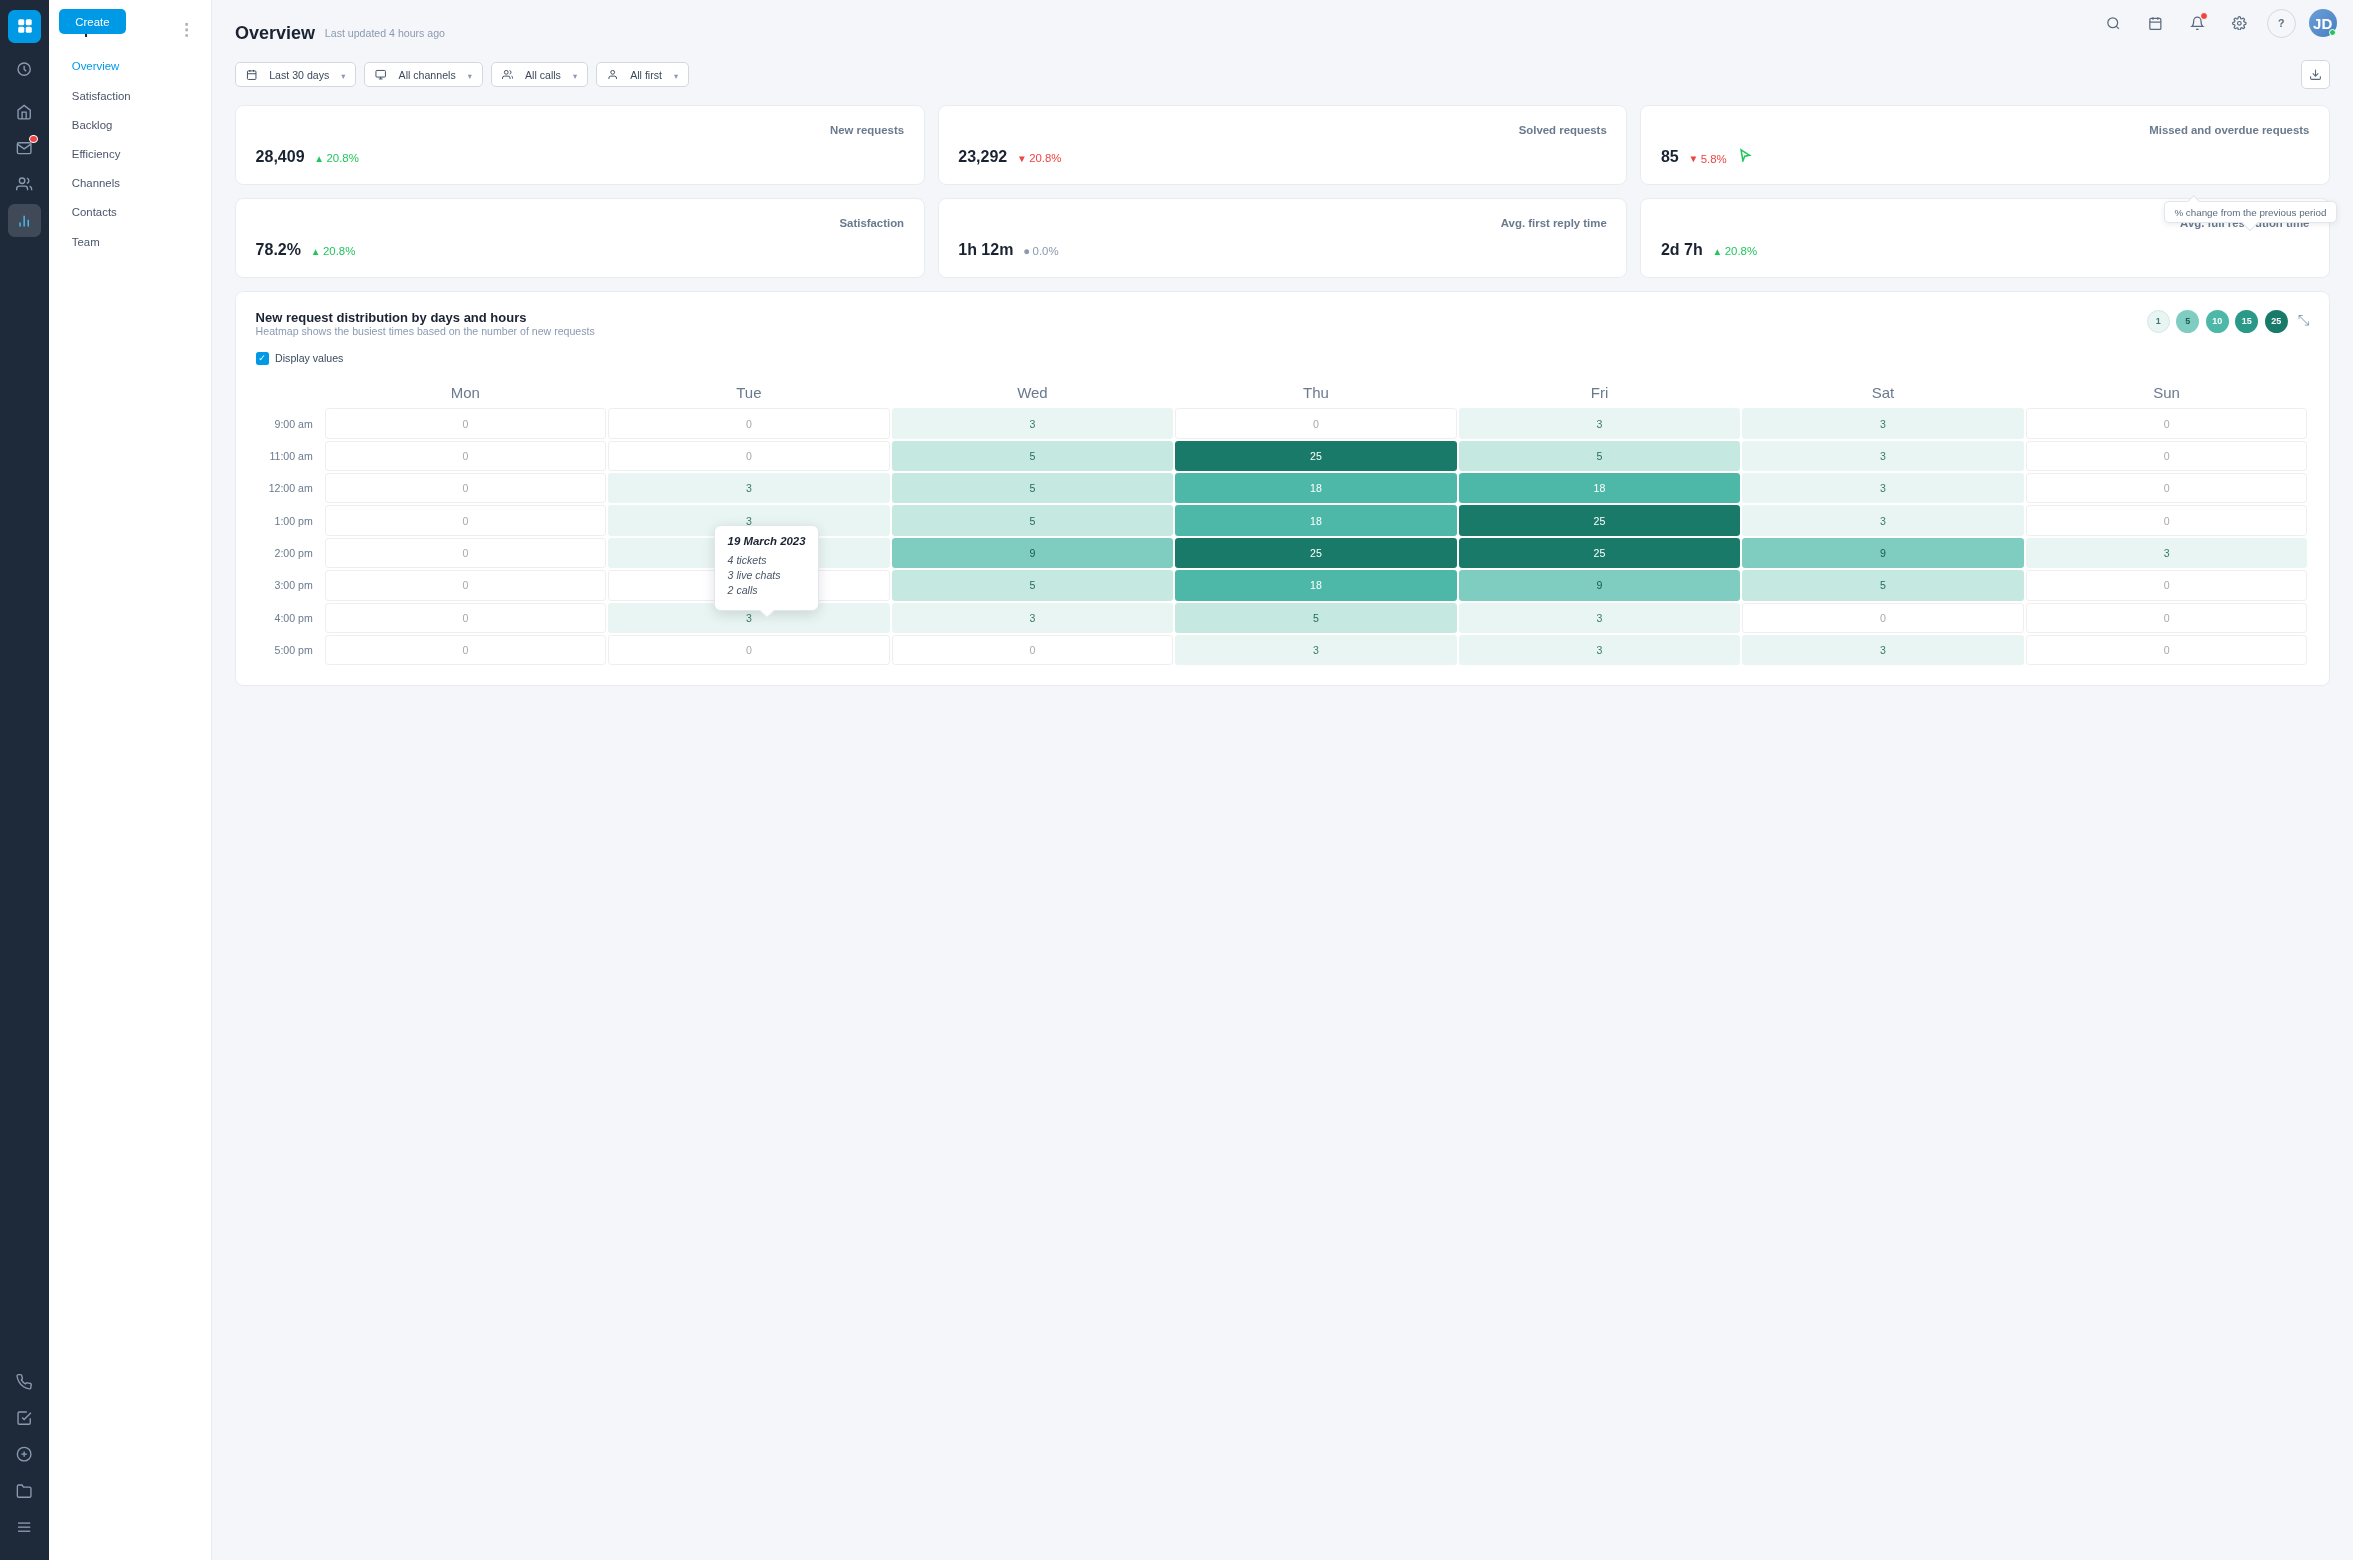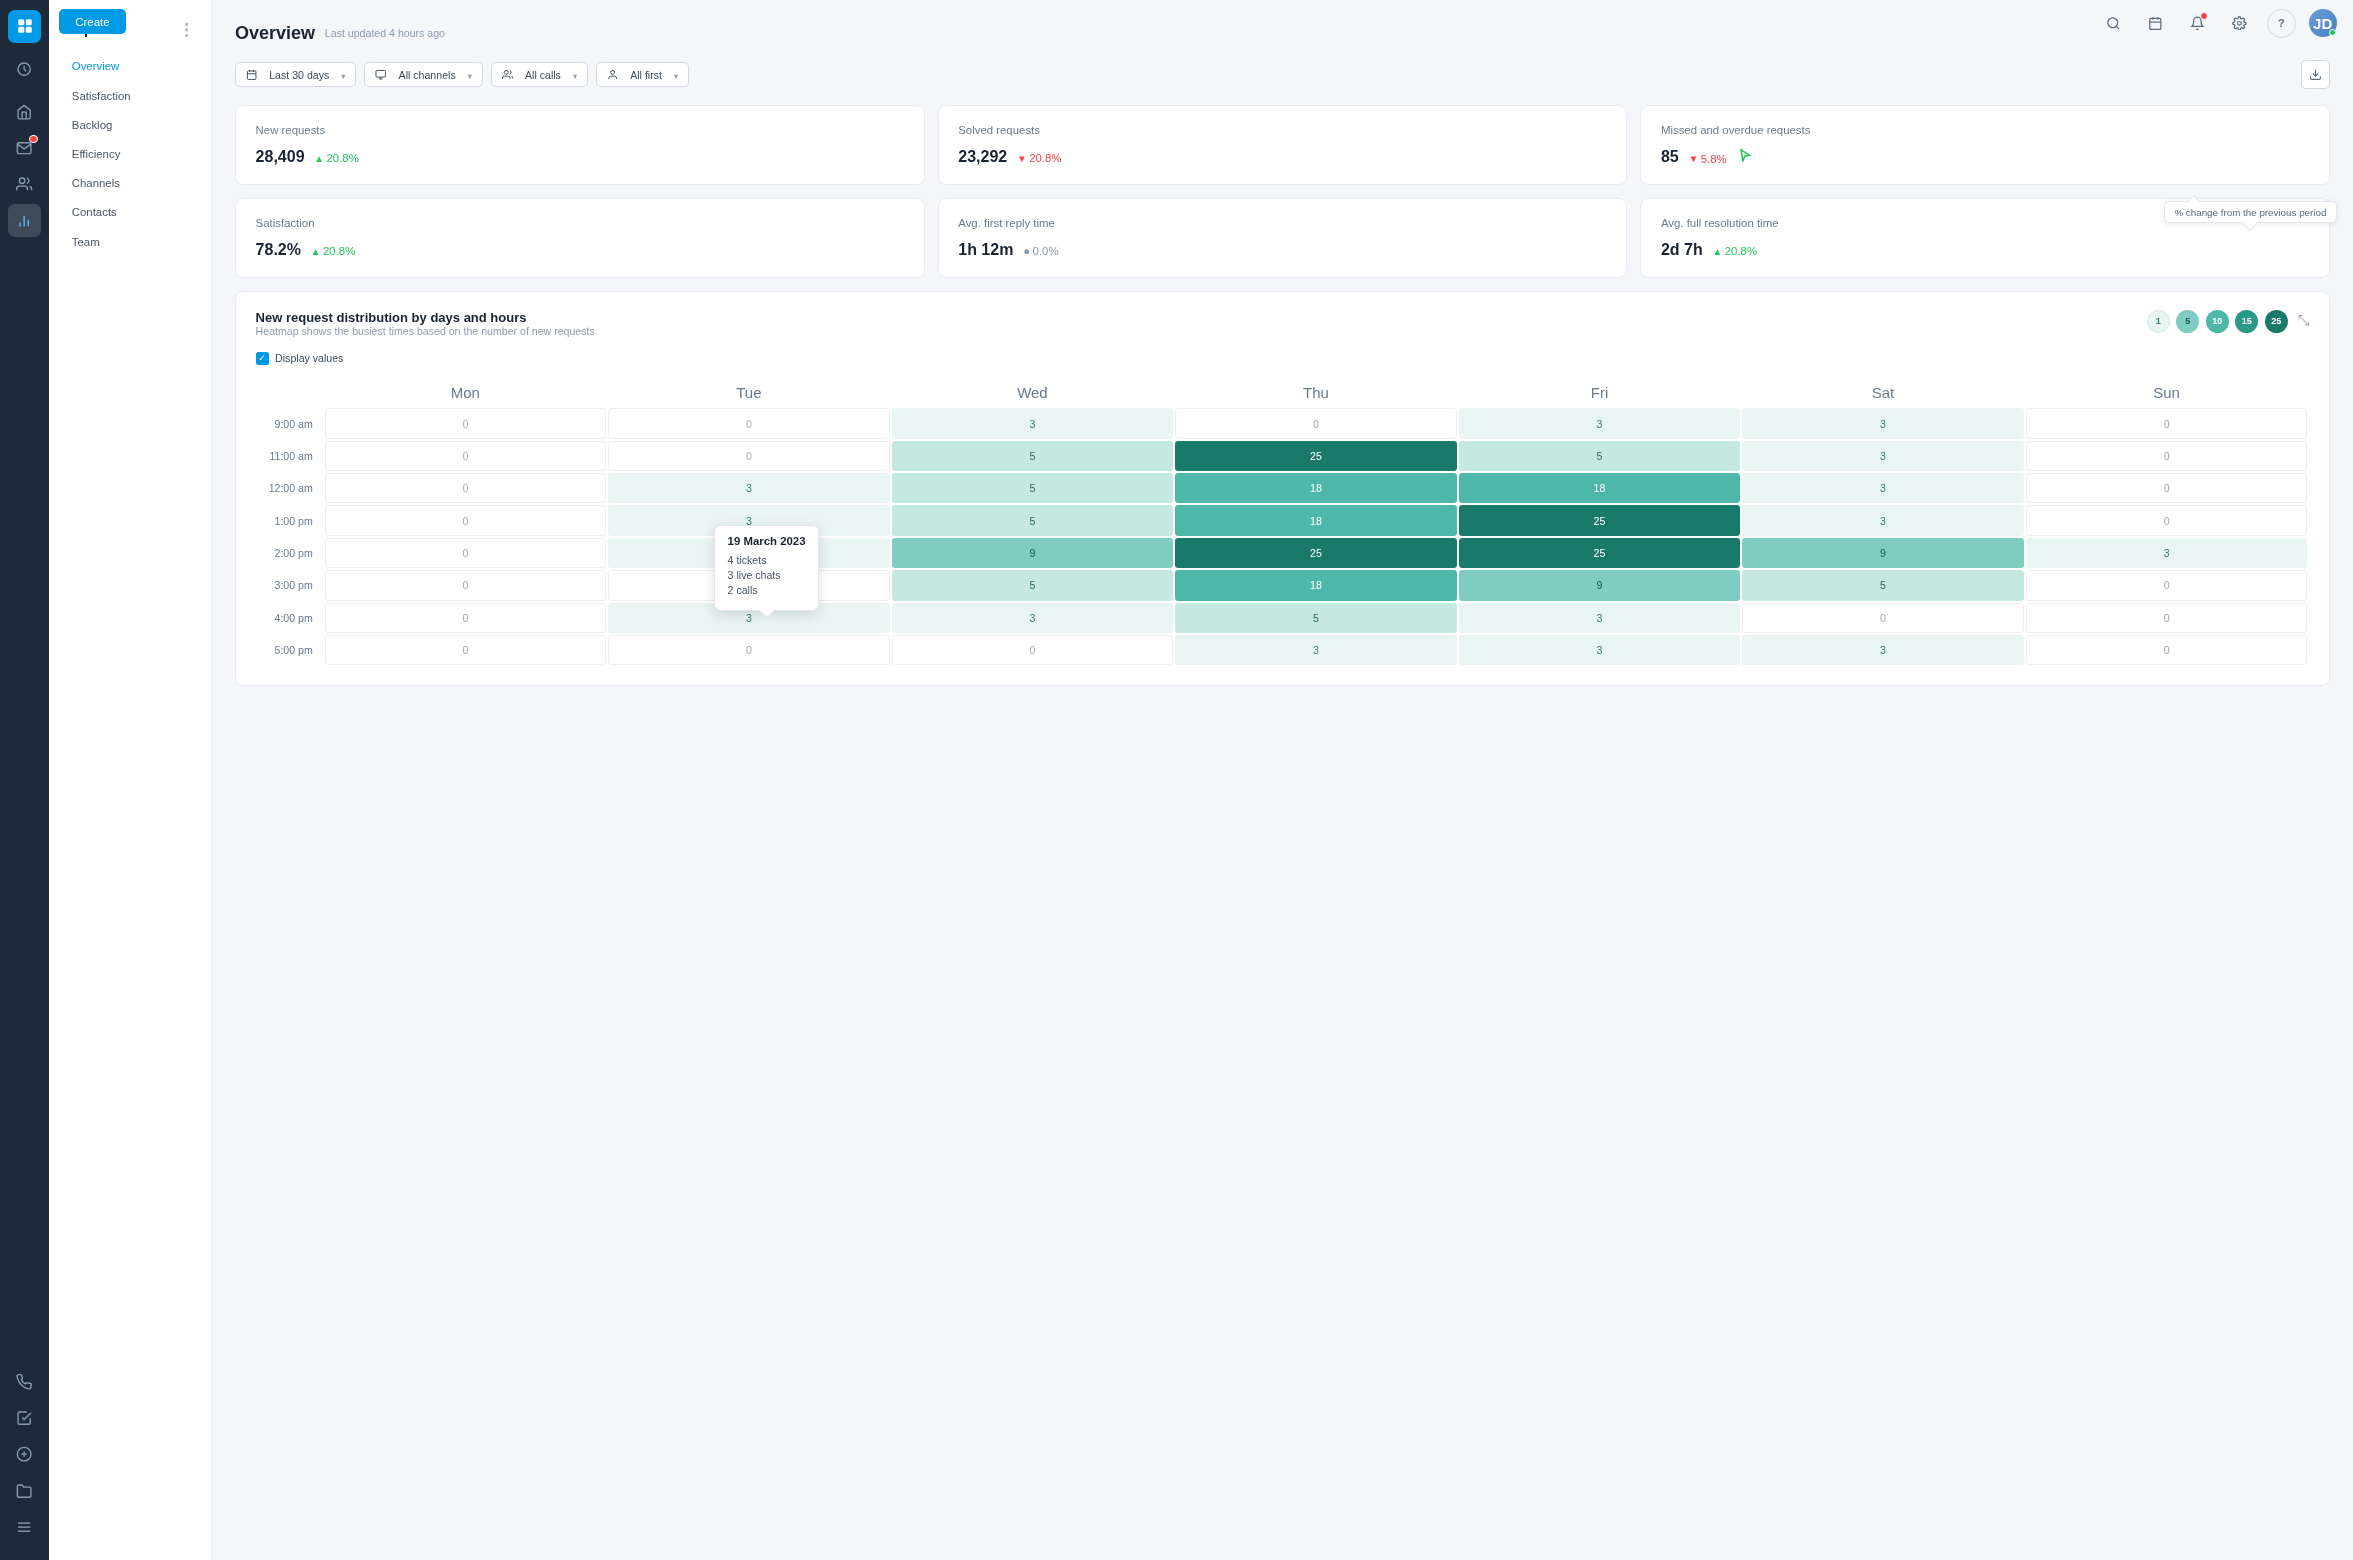--- a/index.html
+++ b/index.html
@@ -173,21 +173,22 @@
     .stat-card {
       background: #fff;
       border: 0.8px solid #e8ecf0;
       border-radius: 8.2px;
       padding: 18px 19.6px;
     }
     .stat-label {
       font-size: 11.4px;
       color: #6a7a8e;
       margin-bottom: 11.4px;
-      font-weight: 400;
+      font-weight: 700;
+      text-align: right;
     }
     .stat-value-row {
       display: flex;
       align-items: baseline;
       gap: 9.8px;
     }
     .stat-value {
       font-size: 16px;
       font-weight: 700;
       color: #1a2332;
@@ -347,20 +348,21 @@
     .heatmap-tooltip {
       position: absolute;
       background: white;
       border: 0.8px solid #e0e6ed;
       border-radius: 6.5px;
       padding: 9.8px 13px;
       font-size: 10.6px;
       box-shadow: 0 3.3px 13px rgba(0,0,0,0.12);
       z-index: 100;
       pointer-events: none;
+      font-style: italic;
     }
     .tooltip-date {
       font-weight: 600;
       color: #1a2332;
       margin-bottom: 6.5px;
       font-size: 11.4px;
     }
     .tooltip-item {
       color: #4a5568;
       margin-bottom: 3.3px;

